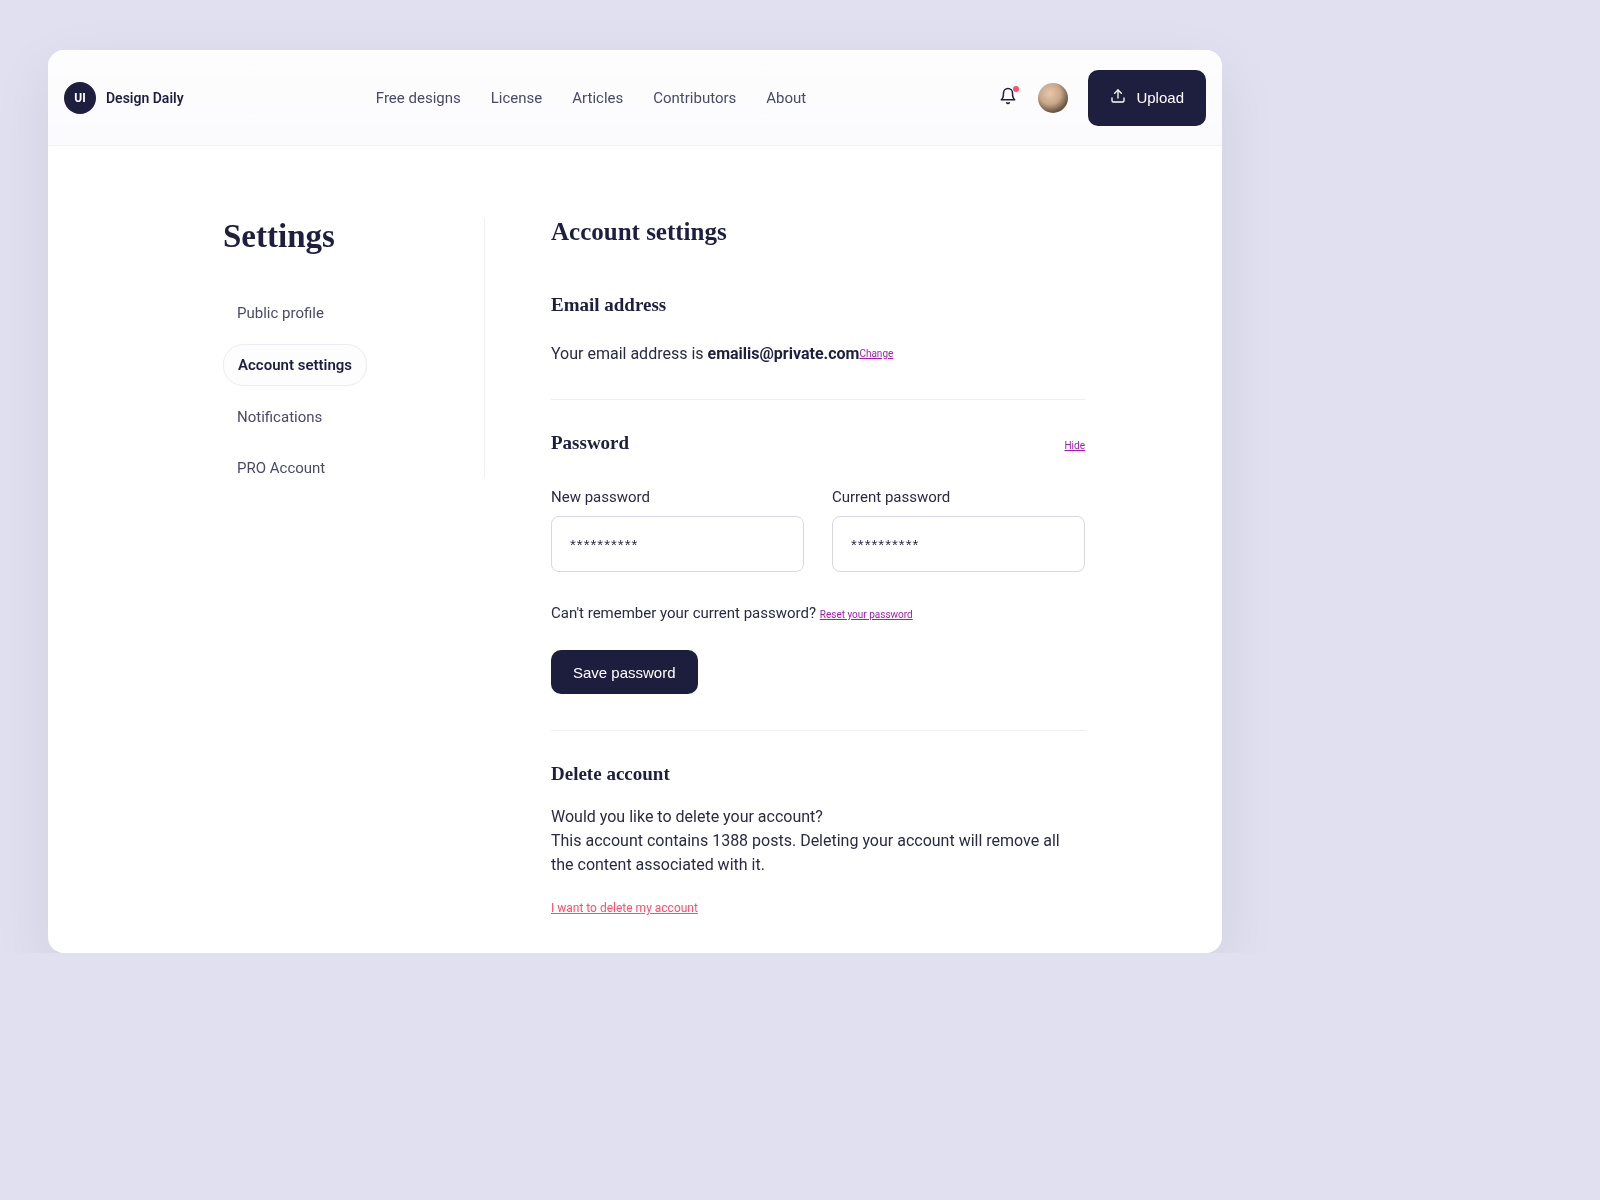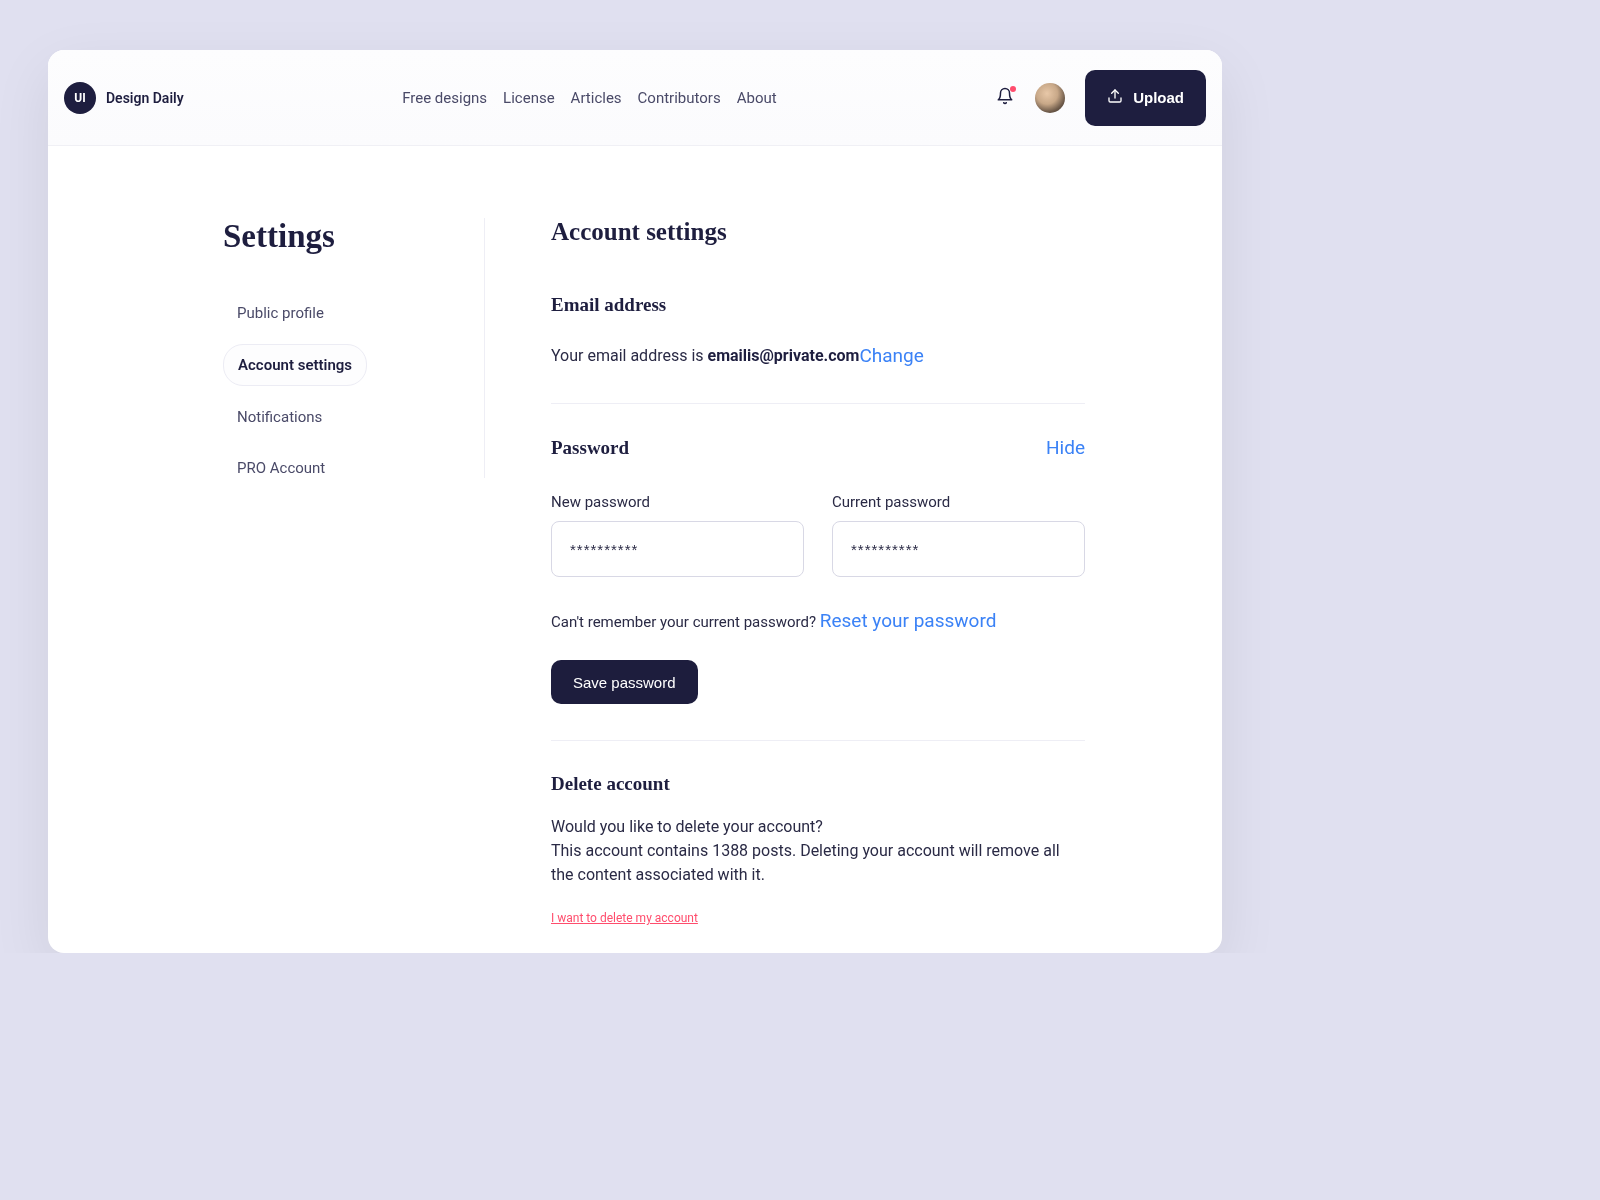--- a/index.html
+++ b/index.html
@@ -45,21 +45,21 @@
   font-size: 12px;
   font-weight: 700;
 }
 .brand-text {
   font-size: 14px;
   font-weight: 600;
   color: #1E1E3F;
 }
 .nav {
   display: flex;
-  gap: 16px;
+  gap: 30px;
   margin: 16px auto;
   text-align: center;
 }
 .nav a {
   color: #4A4A68;
   font-size: 15px;
   text-decoration: none;
 }
 .topbar-right {
   display: flex;
@@ -90,21 +90,21 @@
   background: #1E1E3F;
   color: #fff;
   border: none;
   border-radius: 10px;
   padding: 0 22px;
   height: 56px;
   display: flex;
   align-items: center;
   gap: 10px;
   font-size: 15px;
-  font-weight: 700;
+  font-weight: 400;
   cursor: pointer;
 }
 .upload-btn svg { width: 16px; height: 16px; }
 
 .body {
   display: flex;
   flex: 1;
   padding: 72px 0 0 175px;
 }
 .sidebar {
@@ -168,22 +168,23 @@
 }
 .row {
   display: flex;
   justify-content: flex-start;
   align-items: center;
   margin-top: 28px;
 }
 .email-line { font-size: 16px; color: #2A2A45; }
 .email-line b { font-weight: 700; color: #1E1E3F; }
 .link {
-  color: #3b82f6;
-  font-size: 19px;
+  color: #a21caf;
+  text-decoration: underline;
+  font-size: 10px;
   cursor: pointer;
 }
 .fields {
   display: flex;
   gap: 28px;
   margin-top: 28px;
 }
 .field { flex: 1; display: flex; flex-direction: column; gap: 10px; margin-top: 6px; }
 .field label { font-size: 15px; color: #2A2A45; }
 .field input {

